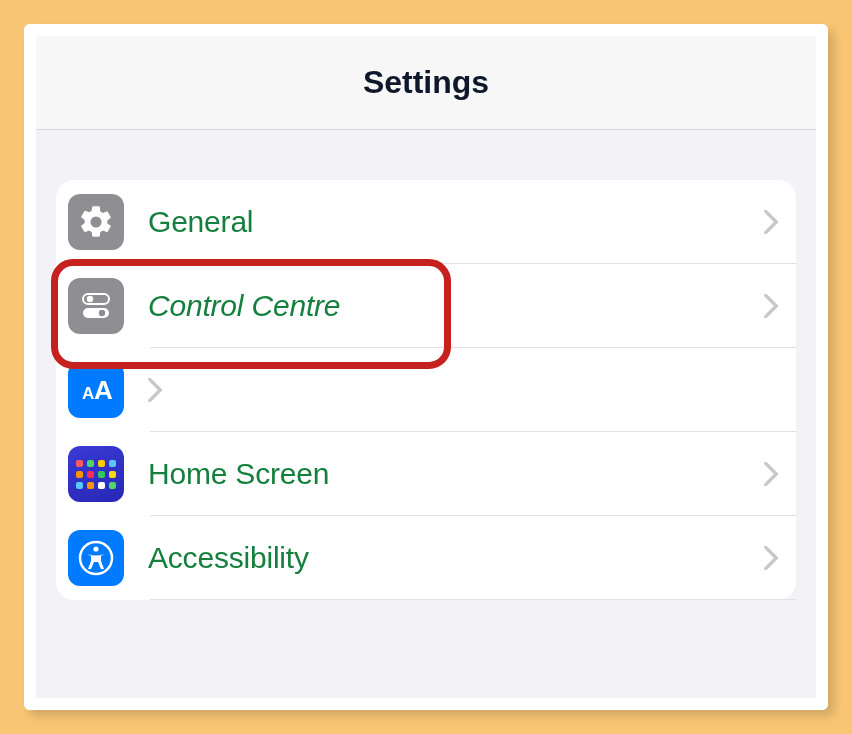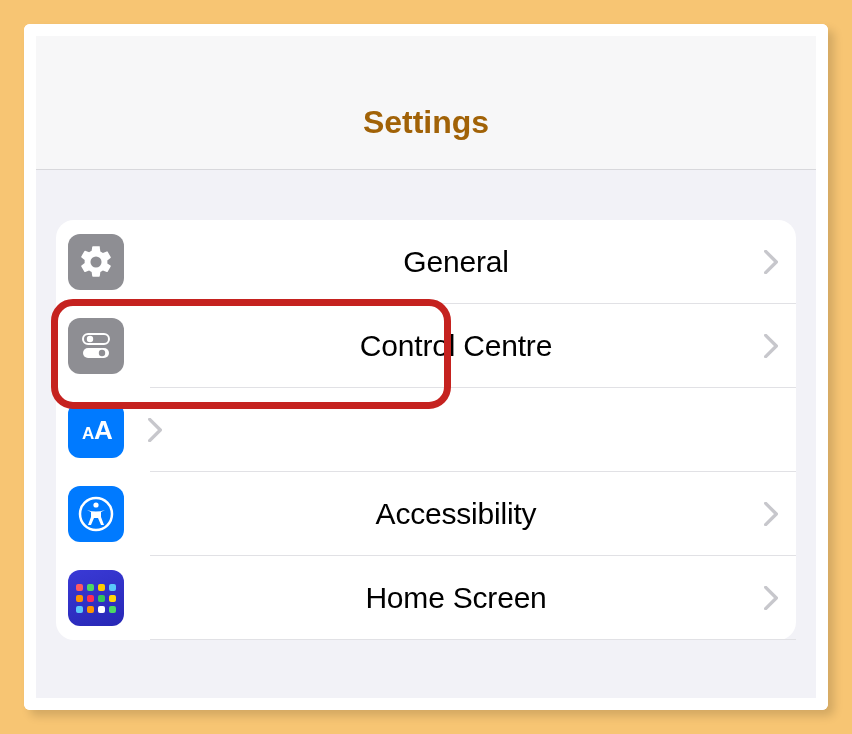--- a/index.html
+++ b/index.html
@@ -40,22 +40,21 @@
     .header {
       background: #f7f7f8;
       border-bottom: 1px solid #d8d8dc;
       padding: 28px 0;
       text-align: center;
     }
 
     .header-title {
       font-size: 32px;
       font-weight: 700;
-      color: #a16207;
-      margin-top: 40px;
+      color: #0f172a;
     }
 
     .list-group {
       background: #ffffff;
       margin: 50px 20px 0 20px;
       border-radius: 18px;
       overflow: visible;
     }
 
     .list-item {
@@ -86,24 +85,23 @@
       border-radius: 12px;
       display: flex;
       align-items: center;
       justify-content: center;
       margin-right: 24px;
       flex-shrink: 0;
     }
 
     .item-label {
       font-size: 30px;
-      color: #000000;
+      color: #15803d;
       flex: 1;
       letter-spacing: -0.2px;
-      text-align: center;
     }
 
     .chevron {
       width: 14px;
       height: 24px;
       flex-shrink: 0;
     }
 
     .highlight-ring {
       position: absolute;
@@ -152,21 +150,21 @@
             <path fill="#ffffff" d="M19.14,12.94a7.14,7.14,0,0,0,.05-.94,7.14,7.14,0,0,0-.05-.94l2.03-1.58a.5.5,0,0,0,.12-.64l-1.92-3.32a.5.5,0,0,0-.61-.22l-2.39.96a7.03,7.03,0,0,0-1.62-.94l-.36-2.54A.5.5,0,0,0,13.9,2h-3.8a.5.5,0,0,0-.49.42L9.25,4.96a7.03,7.03,0,0,0-1.62.94l-2.39-.96a.5.5,0,0,0-.61.22L2.71,8.48a.5.5,0,0,0,.12.64l2.03,1.58a7.14,7.14,0,0,0-.05.94,7.14,7.14,0,0,0,.05.94L2.83,14.16a.5.5,0,0,0-.12.64l1.92,3.32a.5.5,0,0,0,.61.22l2.39-.96a7.03,7.03,0,0,0,1.62.94l.36,2.54a.5.5,0,0,0,.49.42h3.8a.5.5,0,0,0,.49-.42l.36-2.54a7.03,7.03,0,0,0,1.62-.94l2.39.96a.5.5,0,0,0,.61-.22l1.92-3.32a.5.5,0,0,0-.12-.64ZM12,15.5A3.5,3.5,0,1,1,15.5,12,3.5,3.5,0,0,1,12,15.5Z"></path>
           </svg>
         </div>
         <div class="item-label">General</div>
         <svg class="chevron" viewBox="0 0 10 18">
           <path d="M1 1 L9 9 L1 17" stroke="#c7c7cc" stroke-width="2.5" fill="none" stroke-linecap="round" stroke-linejoin="round"></path>
         </svg>
         <div class="divider"></div>
       </div>
 
-      <div class="list-item" style="position:relative;">
+      <div class="list-item" style="position:relative;font-style:italic;">
         <div class="highlight-ring"></div>
         <div class="item-icon icon-gray">
           <svg width="40" height="40" viewBox="0 0 40 40">
             <rect x="7" y="8" width="26" height="10" rx="5" fill="none" stroke="#ffffff" stroke-width="2"></rect>
             <circle cx="14" cy="13" r="3.2" fill="#ffffff"></circle>
             <rect x="7" y="22" width="26" height="10" rx="5" fill="#ffffff"></rect>
             <circle cx="26" cy="27" r="3.2" fill="#8e8e93"></circle>
           </svg>
         </div>
         <div class="item-label">Control Centre</div>
@@ -176,35 +174,20 @@
         <div class="divider"></div>
       </div>
 
       <div class="list-item">
         <div class="item-icon icon-blue">
           <svg width="44" height="44" viewBox="0 0 44 44">
             <text x="8" y="31" font-family="-apple-system, Helvetica" font-size="17" font-weight="600" fill="#ffffff">A</text>
             <text x="20" y="31" font-family="-apple-system, Helvetica" font-size="26" font-weight="600" fill="#ffffff">A</text>
           </svg>
         </div>
-        <svg class="chevron" viewBox="0 0 10 18">
-          <path d="M1 1 L9 9 L1 17" stroke="#c7c7cc" stroke-width="2.5" fill="none" stroke-linecap="round" stroke-linejoin="round"></path>
-        </svg>
-        <div class="divider"></div>
-      </div>
-
-      <div class="list-item">
-        <div class="item-icon icon-blue">
-          <svg width="44" height="44" viewBox="0 0 44 44">
-            <circle cx="22" cy="22" r="16" fill="none" stroke="#ffffff" stroke-width="2.5"></circle>
-            <circle cx="22" cy="13" r="2.6" fill="#ffffff"></circle>
-            <path d="M13 18 Q22 21 31 18 L27 20 L27 25 L30 33 L27 33 L24 26 L22 26 L20 26 L17 33 L14 33 L17 25 L17 20 Z" fill="#ffffff"></path>
-          </svg>
-        </div>
-        <div class="item-label">Accessibility</div>
         <svg class="chevron" viewBox="0 0 10 18">
           <path d="M1 1 L9 9 L1 17" stroke="#c7c7cc" stroke-width="2.5" fill="none" stroke-linecap="round" stroke-linejoin="round"></path>
         </svg>
         <div class="divider"></div>
       </div>
 
       <div class="list-item">
         <div class="item-icon" style="background: linear-gradient(160deg,#3a3ad6 0%, #2727b5 100%);">
           <div class="home-screen-dots">
             <span style="background:#ff5a5f"></span>
@@ -221,16 +204,31 @@
               <span style="background:#4cd964"></span>
           </div>
         </div>
         <div class="item-label">Home Screen</div>
         <svg class="chevron" viewBox="0 0 10 18">
           <path d="M1 1 L9 9 L1 17" stroke="#c7c7cc" stroke-width="2.5" fill="none" stroke-linecap="round" stroke-linejoin="round"></path>
         </svg>
         <div class="divider"></div>
       </div>
 
+      <div class="list-item">
+        <div class="item-icon icon-blue">
+          <svg width="44" height="44" viewBox="0 0 44 44">
+            <circle cx="22" cy="22" r="16" fill="none" stroke="#ffffff" stroke-width="2.5"></circle>
+            <circle cx="22" cy="13" r="2.6" fill="#ffffff"></circle>
+            <path d="M13 18 Q22 21 31 18 L27 20 L27 25 L30 33 L27 33 L24 26 L22 26 L20 26 L17 33 L14 33 L17 25 L17 20 Z" fill="#ffffff"></path>
+          </svg>
+        </div>
+        <div class="item-label">Accessibility</div>
+        <svg class="chevron" viewBox="0 0 10 18">
+          <path d="M1 1 L9 9 L1 17" stroke="#c7c7cc" stroke-width="2.5" fill="none" stroke-linecap="round" stroke-linejoin="round"></path>
+        </svg>
+        <div class="divider"></div>
+      </div>
+
     </div>
 
   </div>
 </div>
 
 </body></html>

